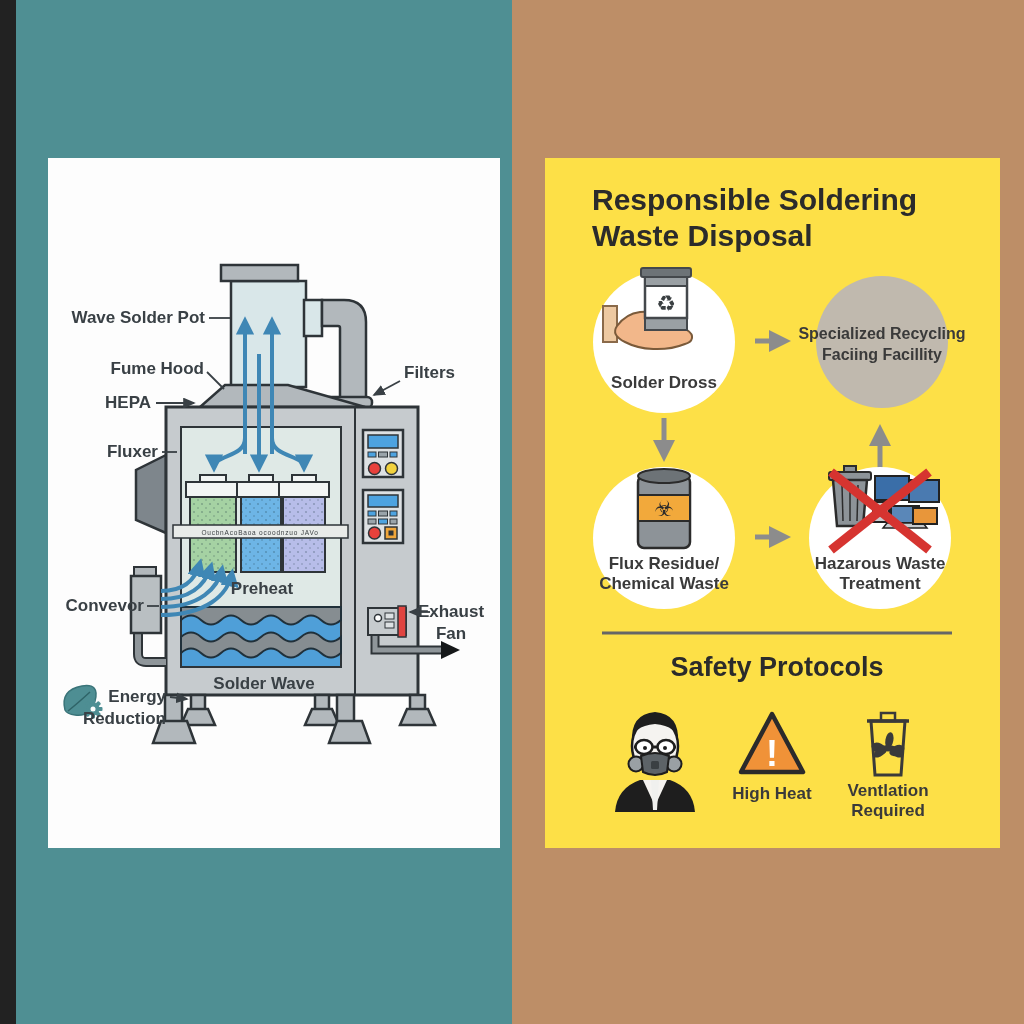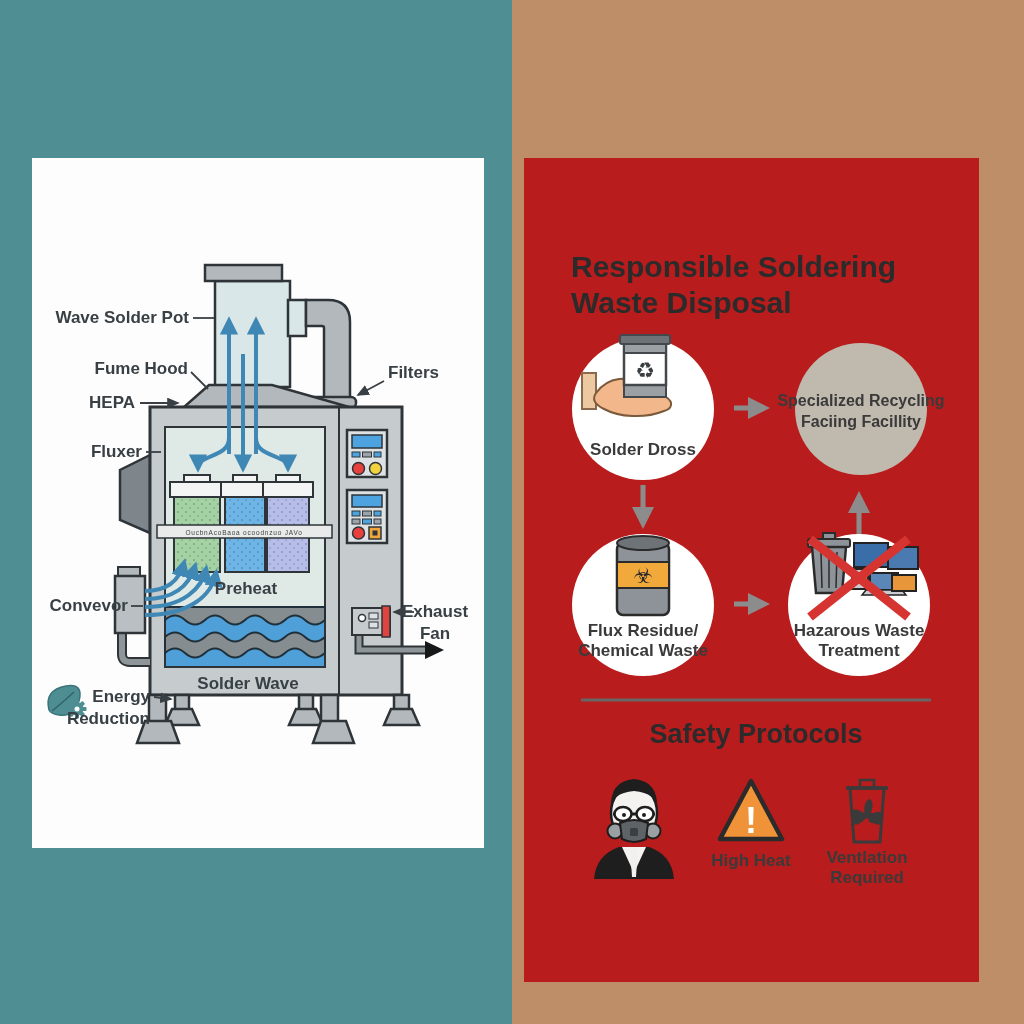--- a/index.html
+++ b/index.html
@@ -1,23 +1,23 @@
 <!DOCTYPE html>
 <html><head>
 <meta charset="utf-8">
 <style>
   html,body{margin:0;padding:0;background:#222;}
   .canvas{position:relative;width:1024px;height:1024px;overflow:hidden;
           font-family:"Liberation Sans",sans-serif;}
   .half{position:absolute;top:0;height:1024px;width:512px;}
-  .half.left{left:0;background:#4f8f93;text-align:right;}
+  .half.left{left:16px;background:#4f8f93;text-align:right;}
   .half.right{left:512px;background:#bd8e67;}
   .card{position:absolute;}
   .left-card{left:32px;top:158px;width:452px;height:690px;background:#fdfdfd;}
-  .right-card{left:12px;top:158px;width:455px;height:824px;background:#b91c1c;}
+  .right-card{left:33px;top:158px;width:455px;height:690px;background:#fde047;}
   svg{position:absolute;left:0;top:0;width:100%;height:100%;display:block;}
   text{font-family:"Liberation Sans",sans-serif;}
   .lbl{font-size:17px;font-weight:600;fill:#394045;}
   .rlbl{font-size:17px;font-weight:600;fill:#3a3a3a;}
   .rlbl-s{font-size:16px;font-weight:600;fill:#3a3a3a;}
   .title{font-size:30px;font-weight:700;fill:#2b2b2b;}
   .h2{font-size:27px;font-weight:700;fill:#2b2b2b;}
   .strip-txt{font-size:6.5px;letter-spacing:.8px;fill:#3a3f42;}
 </style>
 </head>

